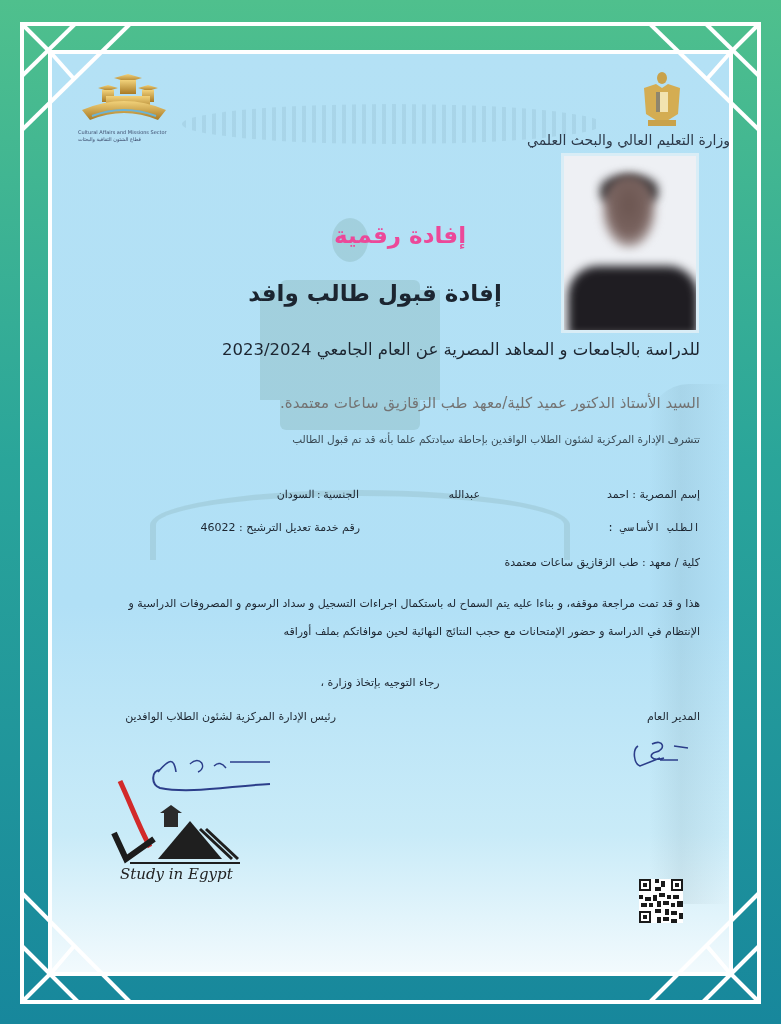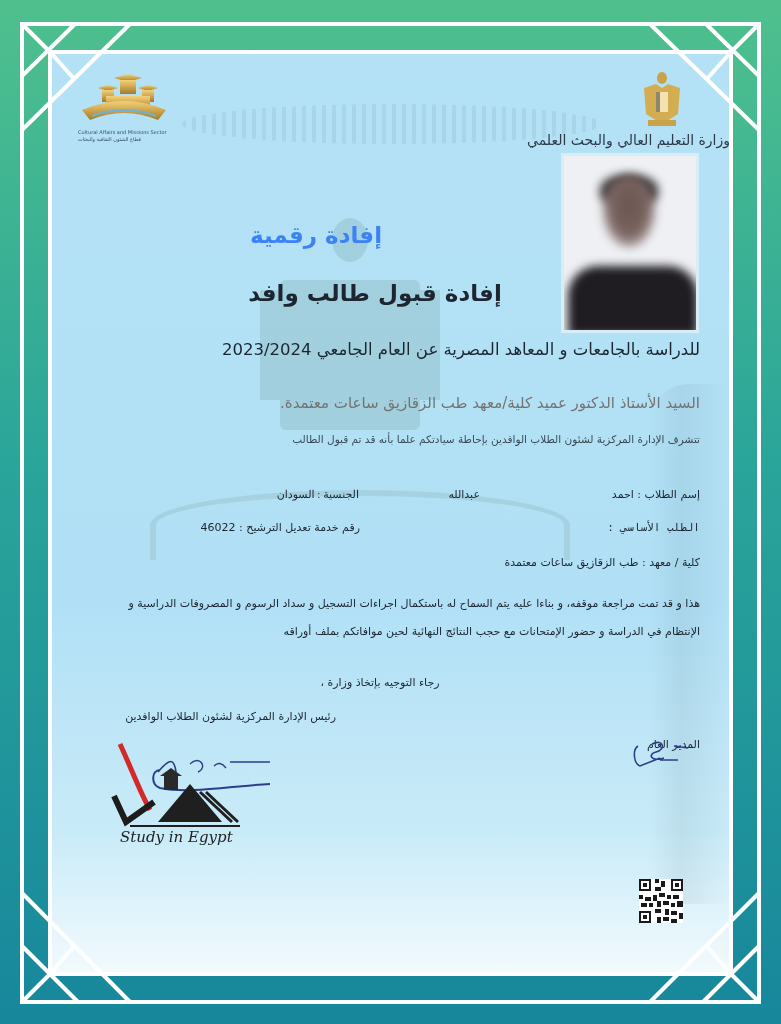--- a/index.html
+++ b/index.html
@@ -76,22 +76,22 @@
       position: absolute; left: 36px; top: 18px; width: 58px; height: 30px;
       background: #3a3638; filter: blur(5px); border-radius: 50% 50% 30% 30%;
     }
     .photo .body {
       position: absolute; left: 4px; top: 110px; width: 130px; height: 70px;
       background: #1f1d22; filter: blur(5px); border-radius: 30px 30px 0 0;
     }
 
     .title1 {
       position: absolute; left: 250px; top: 222px; width: 300px;
-      text-align: left; direction: rtl;
-      font-size: 23px; font-weight: bold; color: #3b82f6;
+      text-align: center; direction: rtl;
+      font-size: 23px; font-weight: bold; color: #ec4899;
     }
     .title2 {
       position: absolute; left: 200px; top: 280px; width: 350px;
       text-align: center; direction: rtl;
       font-size: 23px; font-weight: bold; color: #1c2530;
     }
     .subtitle {
       position: absolute; left: 90px; top: 340px; width: 610px;
       direction: rtl; text-align: right;
       font-size: 16.5px; color: #1c2530;
@@ -120,21 +120,21 @@
       direction: rtl; text-align: center;
       font-size: 11px; color: #1c2530;
     }
     .sign-title {
       position: absolute; direction: rtl; text-align: right;
       font-size: 11px; color: #1c2530; white-space: nowrap;
     }
     .sig-left { position: absolute; left: 130px; top: 740px; width: 150px; height: 55px; }
     .sig-right { position: absolute; left: 630px; top: 736px; width: 70px; height: 36px; }
 
-    .study-logo { position: absolute; left: 110px; top: 742px; width: 135px; height: 115px; }
+    .study-logo { position: absolute; left: 110px; top: 779px; width: 135px; height: 115px; }
     .study-logo .brand {
       position: absolute; left: 10px; top: 86px; width: 130px;
       font-family: "DejaVu Serif", serif; font-style: italic;
       font-size: 15px; color: #222; white-space: nowrap;
     }
 
     .qr { position: absolute; left: 639px; top: 879px; width: 44px; height: 44px; }
   </style>
 </head>
 <body>
@@ -222,33 +222,33 @@
   <div class="body"></div>
 </div>
 
 <div class="title1">إفادة رقمية</div>
 <div class="title2">إفادة قبول طالب وافد</div>
 <div class="subtitle">للدراسة بالجامعات و المعاهد المصرية عن العام الجامعي 2023/2024</div>
 
 <div class="salutation">السيد الأستاذ الدكتور عميد كلية/معهد طب الزقازيق ساعات معتمدة.</div>
 <div class="intro">تتشرف الإدارة المركزية لشئون الطلاب الوافدين بإحاطة سيادتكم علما بأنه قد تم قبول الطالب</div>
 
-<div class="field" style="right:81px; top:488px;">إسم الطلاب : احمد</div>
+<div class="field" style="right:81px; top:488px;">إسم المصرية : احمد</div>
 <div class="field" style="right:301px; top:488px;">عبدالله</div>
 <div class="field" style="right:422px; top:488px;font-family:Liberation Serif, serif;">الجنسية : السودان</div>
 
 <div class="field" style="right:81px; top:521px;font-family:Liberation Mono, monospace;">الطلب الأساسي :</div>
 <div class="field" style="right:421px; top:521px;">رقم خدمة تعديل الترشيح : 46022</div>
 
 <div class="field" style="right:81px; top:556px;">كلية / معهد : طب الزقازيق ساعات معتمدة</div>
 
 <div class="body-par">هذا و قد تمت مراجعة موقفه، و بناءا عليه يتم السماح له باستكمال اجراءات التسجيل و سداد الرسوم و المصروفات الدراسية و الإنتظام في الدراسة و حضور الإمتحانات مع حجب النتائج النهائية لحين موافاتكم بملف أوراقه</div>
 <div class="closing">رجاء التوجيه بإتخاذ وزارة ،</div>
 
-<div class="sign-title" style="right:81px; top:738px;">المدير العام</div>
+<div class="sign-title" style="right:81px; top:710px;">المدير العام</div>
 <div class="sign-title" style="right:445px; top:710px;">رئيس الإدارة المركزية لشئون الطلاب الوافدين</div>
 
 <svg class="sig-left" viewBox="0 0 150 55">
   <path d="M30,30 C22,30 20,44 30,48 C60,54 100,46 140,44" stroke="#2c3e8a" stroke-width="2" fill="none"></path>
   <path d="M28,32 C40,18 44,18 46,32" stroke="#2c3e8a" stroke-width="1.6" fill="none"></path>
   <path d="M60,24 C70,14 78,28 68,32 M84,26 Q90,20 96,28 M100,22 L140,22" stroke="#2c3e8a" stroke-width="1.4" fill="none"></path>
 </svg>
 <svg class="sig-right" viewBox="0 0 70 36">
   <path d="M8,10 C2,14 4,28 10,30 L30,22 M22,8 C34,2 36,14 26,16 C18,18 20,26 34,22 M30,24 L48,24 M44,10 L58,12" stroke="#2c3e8a" stroke-width="1.6" fill="none"></path>
 </svg>

